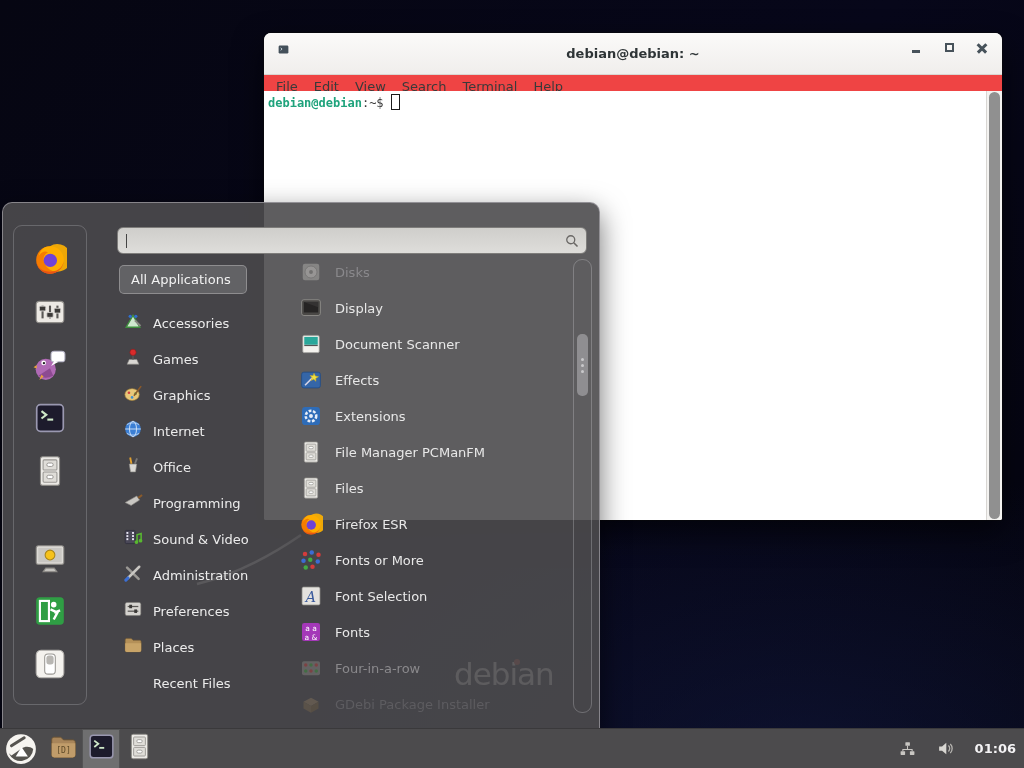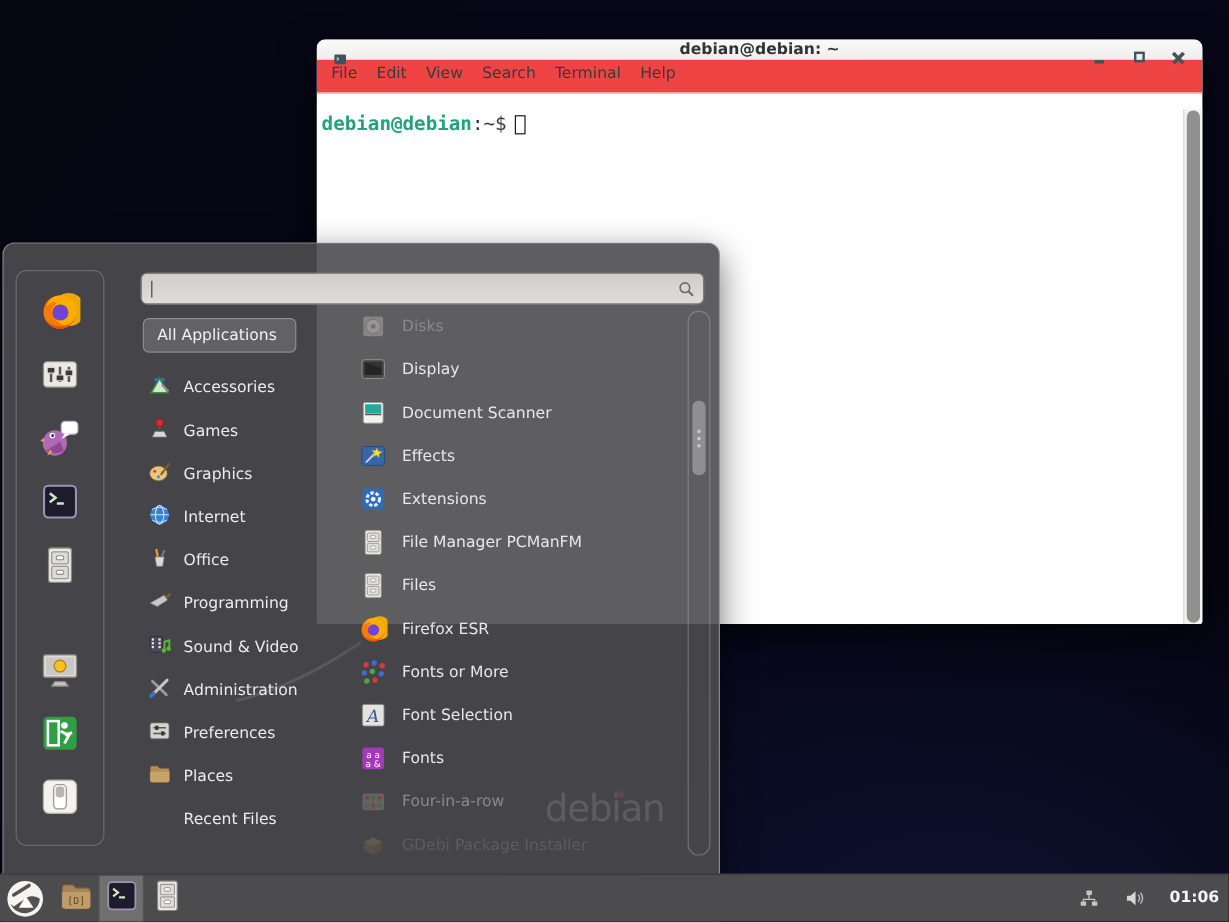--- a/index.html
+++ b/index.html
@@ -21,41 +21,41 @@
   .watermark .idot { position:absolute; left:60px; top:3px; width:6px; height:6px; border-radius:50%; background:#c0392b; }
 
   
   .term-win {
     position:absolute; left:264px; top:33px; width:738px; height:487px;
     border-radius:7px 7px 2px 2px; overflow:hidden;
     box-shadow:0 0 0 1px rgba(10,10,10,.45), 0 12px 30px rgba(0,0,0,.6);
     background:#ffffff;
   }
   .term-titlebar {
-    height:17px; background:linear-gradient(#fbfaf9,#f0eeec);
+    height:42px; background:linear-gradient(#fbfaf9,#f0eeec);
     border-bottom:1px solid #d9d6d2; display:flex; align-items:center; position:relative;
   }
   .term-titlebar .win-icon { position:absolute; left:13px; top:8px; width:13px; height:13px; }
   .term-title { flex:1; text-align:center; font-size:13px; font-weight:bold; color:#2e3436; }
   .win-btns { position:absolute; right:12px; top:0; height:29px; display:flex; align-items:center; gap:17px; }
   .wbtn { width:16px; height:16px; display:flex; align-items:center; justify-content:center; cursor:default; }
   .g-min { width:8px; height:3px; background:#47525a; margin-top:7px; }
   .g-max { width:9px; height:9px; border:2px solid #47525a; }
   .g-close { position:relative; width:10px; height:10px; }
   .g-close:before,.g-close:after { content:""; position:absolute; left:-1px; top:4px; width:12px; height:2.6px; background:#47525a; }
   .g-close:before { transform:rotate(45deg);} .g-close:after { transform:rotate(-45deg);}
 
   .term-menubar {
     height:28px; background:#ef4444; border-bottom:1px solid #e3e0dc;
     display:flex; align-items:flex-start; padding-left:4px;
   }
   .term-menubar .mitem { font-size:13px; color:#3a3a3a; padding:4px 8px; border-radius:3px; }
 
   .term-content { position:absolute; top:58px; bottom:0; left:0; right:16px; background:#fff; padding:3px 0 0 4px;
-    font-family:"DejaVu Sans Mono", monospace; font-size:16px; line-height:17px; }
+    font-family:"DejaVu Sans Mono", monospace; font-size:12px; line-height:17px; }
   .prompt-user { color:#1fa37c; font-weight:bold; }
   .prompt-rest { color:#3a3a3a; }
   .term-cursor { display:inline-block; width:9px; height:16px; border:1.6px solid #1a1a1a; background:#fff; vertical-align:text-bottom; margin-left:7px; }
   .term-scroll-track { position:absolute; top:58px; right:0; bottom:0; width:16px; background:#f4f3f1; border-left:1px solid #d8d6d3; }
   .term-scroll-thumb { position:absolute; top:1px; bottom:1px; left:2px; width:11px; background:#909090; border-radius:6px; }
 
   
   .app-menu {
     position:absolute; left:2px; top:202px; width:598px; height:695px;
     background:rgba(76,75,78,0.9);

